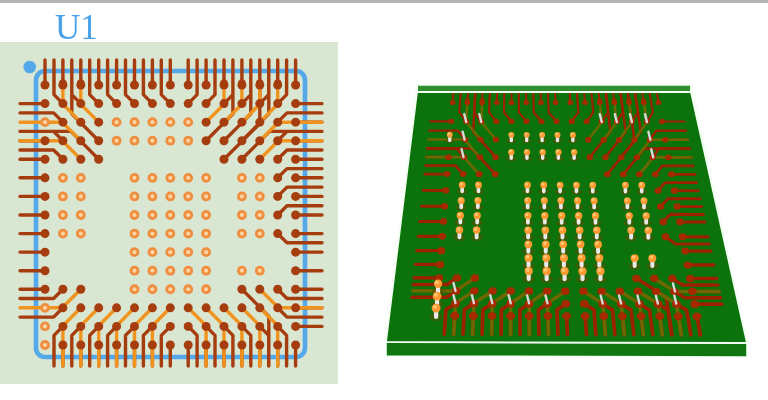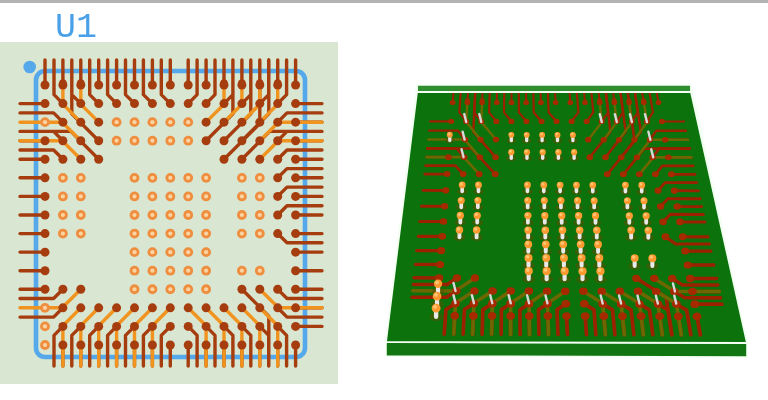--- a/index.html
+++ b/index.html
@@ -3,21 +3,21 @@
 <meta charset="utf-8">
 <style>
   html,body{margin:0;padding:0;background:#ffffff;}
   .page{position:relative;width:768px;height:400px;background:var(--page-bg,#fff);
         overflow:hidden;font-family:"Liberation Sans",sans-serif;}
   .top-border{position:absolute;left:0;top:0;width:768px;height:3px;background:var(--border-col,#b3b3b3);}
   .panel-2d{position:absolute;left:0;top:42px;width:338px;height:342px;background:var(--board2d,#d9e6d2);}
   .panel-2d svg,.panel-3d svg{display:block;}
   .panel-3d{position:absolute;left:378px;top:78px;width:390px;height:290px;}
   .ref-label{position:absolute;left:55px;top:9px;font-size:35px;line-height:38px;
-             color:var(--blue,#4aa1e8);font-family:Liberation Mono, monospace;text-align:right;}
+             color:var(--blue,#4aa1e8);font-family:Liberation Serif, serif;text-align:right;}
 </style>
 </head>
 <body>
 
 <div class="page">
   <div class="top-border"></div>
 
   <div class="panel-2d">
     <svg id="svg2d" width="338" height="342" viewBox="0 42 338 342">
         <rect x="36" y="71" width="269" height="286" rx="9" fill="none" stroke="#55a9ea" stroke-width="4.6"></rect>

